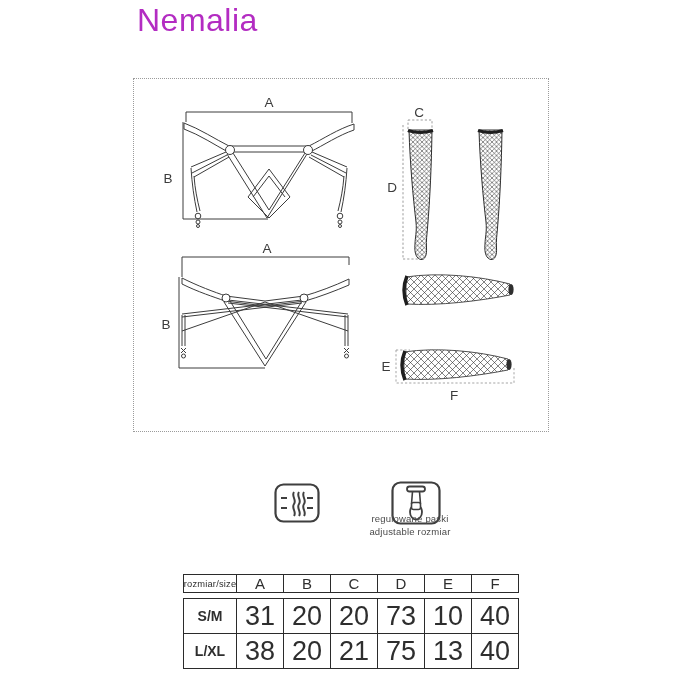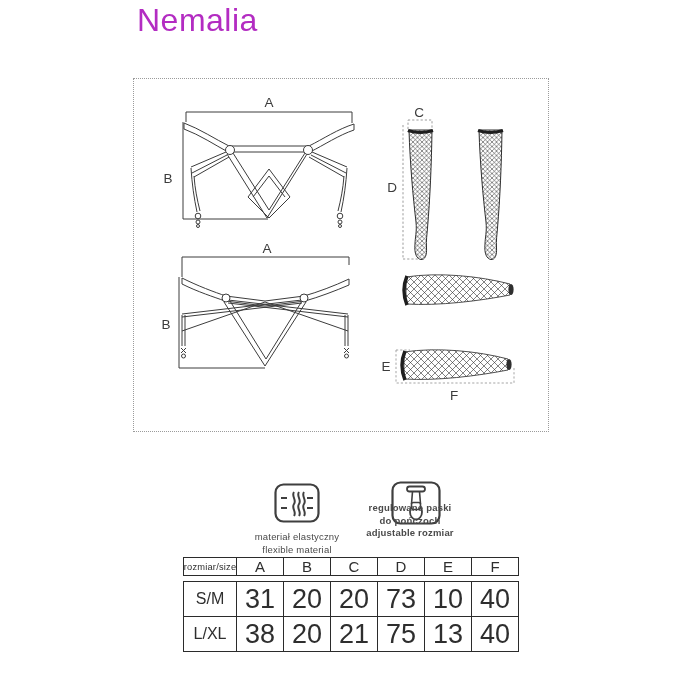--- a/index.html
+++ b/index.html
@@ -9,34 +9,34 @@
         letter-spacing:.5px;color:#b32cc2;}
   .diagram-box{position:absolute;left:133px;top:78px;width:414px;height:352px;
         border:1.5px dotted #9b9b9b;}
   .diagram-box svg{position:absolute;left:0;top:0;}
   .lbl{font-family:"Liberation Sans","DejaVu Sans",sans-serif;font-size:13.5px;font-weight:300;
         fill:#3c3c3c;text-anchor:middle;}
   .feature-icon{position:absolute;}
   .feature-caption{position:absolute;width:190px;text-align:center;font-size:9.5px;
         line-height:12.5px;color:#4a4a4a;letter-spacing:.2px;}
   .cap1{left:202px;top:531px;}
-  .cap2{left:315px;top:502px;font-weight:bold;}
+  .cap2{left:315px;top:513px;}
   .ic1{left:274px;top:483px;}
   .ic2{left:391px;top:481px;}
-  .sizetable{position:absolute;left:183px;top:557px;color:#2e2e2e;}
+  .sizetable{position:absolute;left:183px;top:574px;color:#2e2e2e;}
   .t-head,.t-row{display:grid;grid-template-columns:52px 47px 47px 47px 47px 47px 47px;}
   .t-head{border:1.2px solid #2b2b2b;margin-bottom:5px;}
   .t-body{border:1.2px solid #2b2b2b;}
   .t-row + .t-row{border-top:1.2px solid #2b2b2b;}
   .th,.td{display:flex;align-items:center;justify-content:center;}
   .th{height:17px;font-size:15px;font-weight:300;}
   .th-label{font-size:9.3px;font-weight:400;letter-spacing:.2px;}
   .th + .th{border-left:1.2px solid #2b2b2b;}
   .td{height:34px;font-size:27px;font-weight:300;}
-  .td-label{font-size:16px;font-weight:400;}
+  .td-label{font-size:14px;font-weight:700;}
   .td + .td{border-left:1.2px solid #2b2b2b;}
 </style>
 </head>
 <body>
 
 <div class="page">
 
   <h1 class="page-title" style="color: rgb(179, 44, 194);">Nemalia</h1>
 
   <div class="diagram-box">
@@ -140,27 +140,22 @@
   </svg>
 
   <svg class="feature-icon ic2" width="50" height="44" viewBox="0 0 50 44">
     <rect x="1.5" y="1.5" width="47" height="41" rx="8" stroke="#3f3f3f" stroke-width="2.2" fill="none"></rect>
     <rect x="16" y="5.5" width="18" height="5" rx="2.5" stroke="#3f3f3f" stroke-width="1.8" fill="none"></rect>
     <path d="M21.5,10.5 L20.5,23 M28.5,10.5 L29.5,23" stroke="#3f3f3f" stroke-width="1.6" fill="none"></path>
     <ellipse cx="25" cy="31" rx="6" ry="7.5" stroke="#3f3f3f" stroke-width="1.8" fill="none"></ellipse>
     <rect x="20.5" y="21.5" width="9" height="7" rx="2" stroke="#3f3f3f" stroke-width="1.6" fill="#fff"></rect>
   </svg>
 
-  <div class="feature-caption cap1">
-    <div>materiał elastyczny</div>
-    <div>flexible material</div>
-  </div>
   <div class="feature-caption cap2">
     <div>regulowane paski</div>
-    <div>do pończoch</div>
     <div>adjustable rozmiar</div>
   </div>
 
   <div class="sizetable">
     <div class="t-head">
       <div class="th th-label">rozmiar/size</div>
       <div class="th">A</div>
       <div class="th">B</div>
       <div class="th">C</div>
       <div class="th">D</div>

